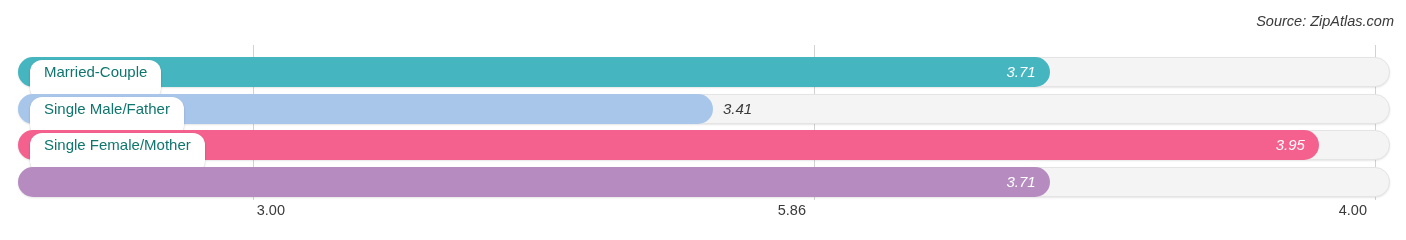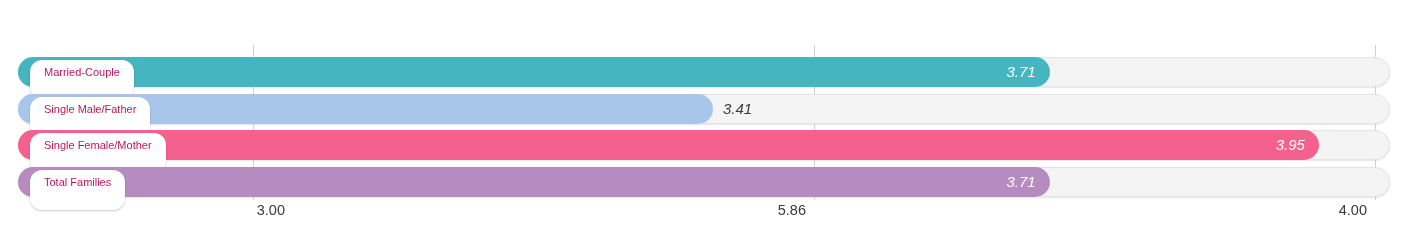--- a/index.html
+++ b/index.html
@@ -92,22 +92,22 @@
 
   .bar-label {
     position: absolute;
     left: 30px;
     top: 3px;
     height: 40px;
     line-height: 24px;
     padding: 0 14px;
     border-radius: 12px;
     background: #ffffff;
-    color: #be185d;
-    font-size: 11px;
+    color: #0f766e;
+    font-size: 15px;
     white-space: nowrap;
     box-shadow: 0 1px 2px rgba(0,0,0,0.22);
   }
 
   .bar-value {
     position: absolute;
     top: 0;
     height: 30px;
     line-height: 30px;
     font-size: 15px;
@@ -140,20 +140,21 @@
     transform: translateX(-100%);
     padding-right: 8px;
     white-space: nowrap;
   }
 </style>
 </head>
 <body>
 
 <div id="chart-root">
 
+  <div class="chart-source">Source: ZipAtlas.com</div>
 
   <div class="plot">
     <div class="gridlines" id="gridlines">
         <div class="gridline" style="left: 253px;"></div>
         <div class="gridline" style="left: 814px;"></div>
         <div class="gridline" style="left: 1375px;"></div>
       </div>
     <div id="rows">
         <div class="row" style="top: 12px; width: 1406px;">
           <div class="track" style="width: 1372px;"></div>
@@ -169,21 +170,20 @@
         </div>
         <div class="row" style="top: 85px; width: 1406px;">
           <div class="track" style="width: 1372px;"></div>
           <div class="bar" style="width: 1300.9px; background: rgb(244, 97, 142);"></div>
           <div class="bar-label">Single Female/Mother</div>
           <div class="bar-value inside" style="left: 1318.9px;">3.95</div>
         </div>
         <div class="row" style="top: 122px; width: 1406px;">
           <div class="track" style="width: 1372px;"></div>
           <div class="bar" style="width: 1031.62px; background: rgb(182, 140, 192);"></div>
-          <div class="bar-label">Total Families</div>
           <div class="bar-value inside" style="left: 1049.62px;">3.71</div>
         </div>
       </div>
   </div>
 
   <div class="axis" id="axis">
       <div class="tick-label" style="left: 253px; margin-left: 40px;">3.00</div>
       <div class="tick-label" style="left: 814px;">5.86</div>
       <div class="tick-label" style="left: 1375px;">4.00</div>
     </div>

